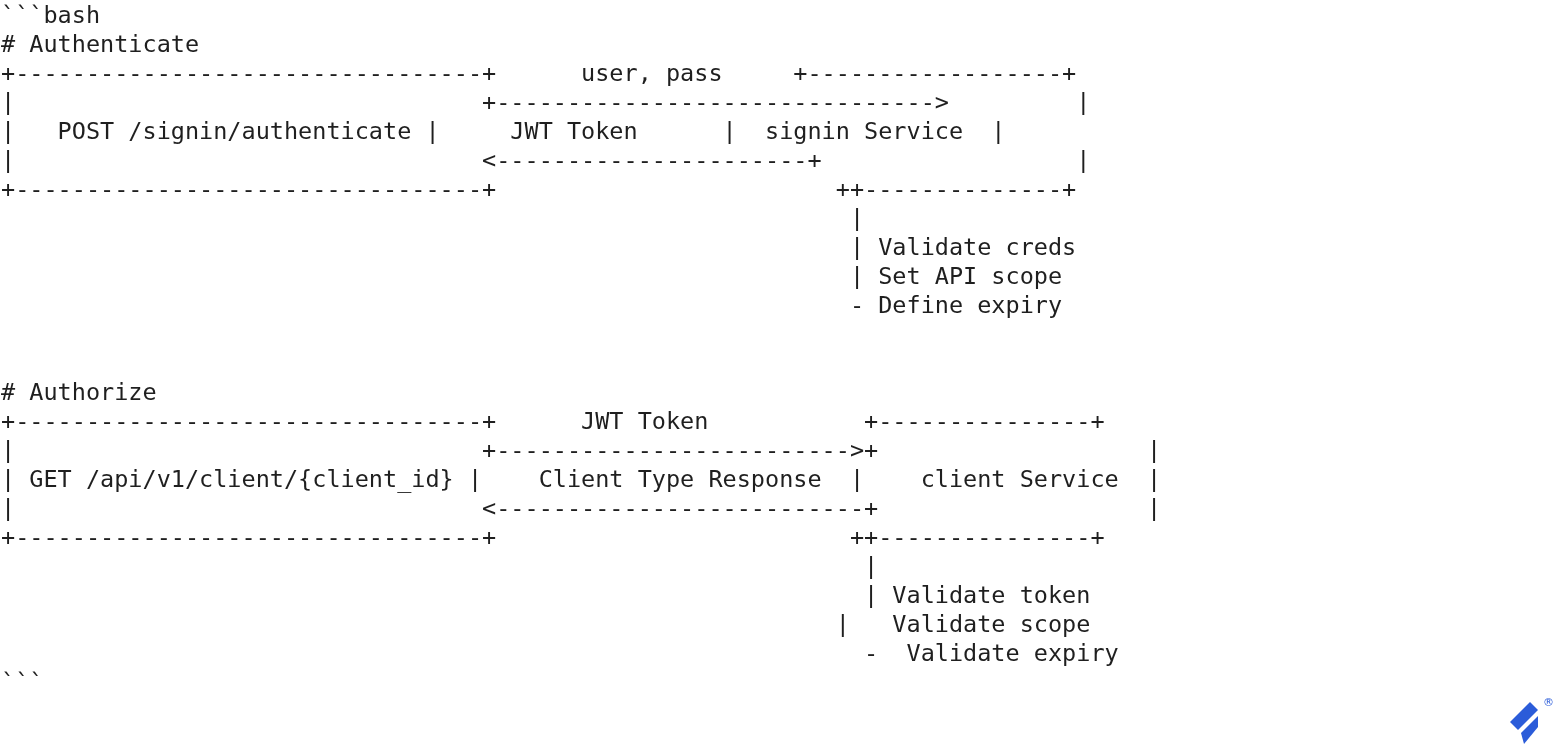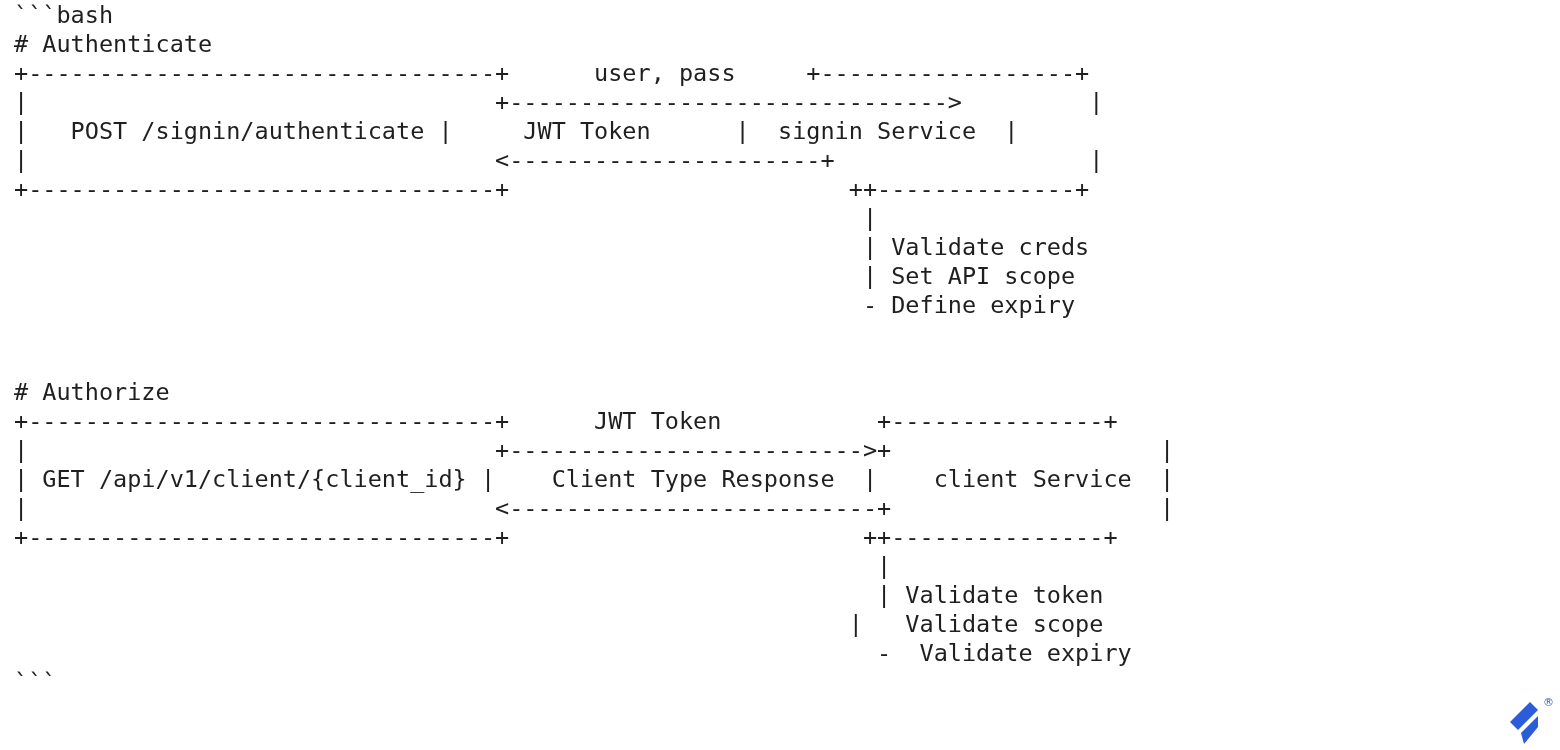--- a/index.html
+++ b/index.html
@@ -8,21 +8,21 @@
     background: #ffffff;
   }
   body {
     width: 1560px;
     height: 750px;
     position: relative;
     overflow: hidden;
   }
   pre.ascii {
     margin: 0;
-    padding: 1px 0 0 14px;
+    padding: 1px 0 0 1px;
     font-family: "DejaVu Sans Mono", "Liberation Mono", monospace;
     font-size: 23.5px;
     line-height: 29px;
     color: #1f1f1f;
     white-space: pre;
   }
   .brand {
     position: absolute;
     right: 6px;
     bottom: 3px;

